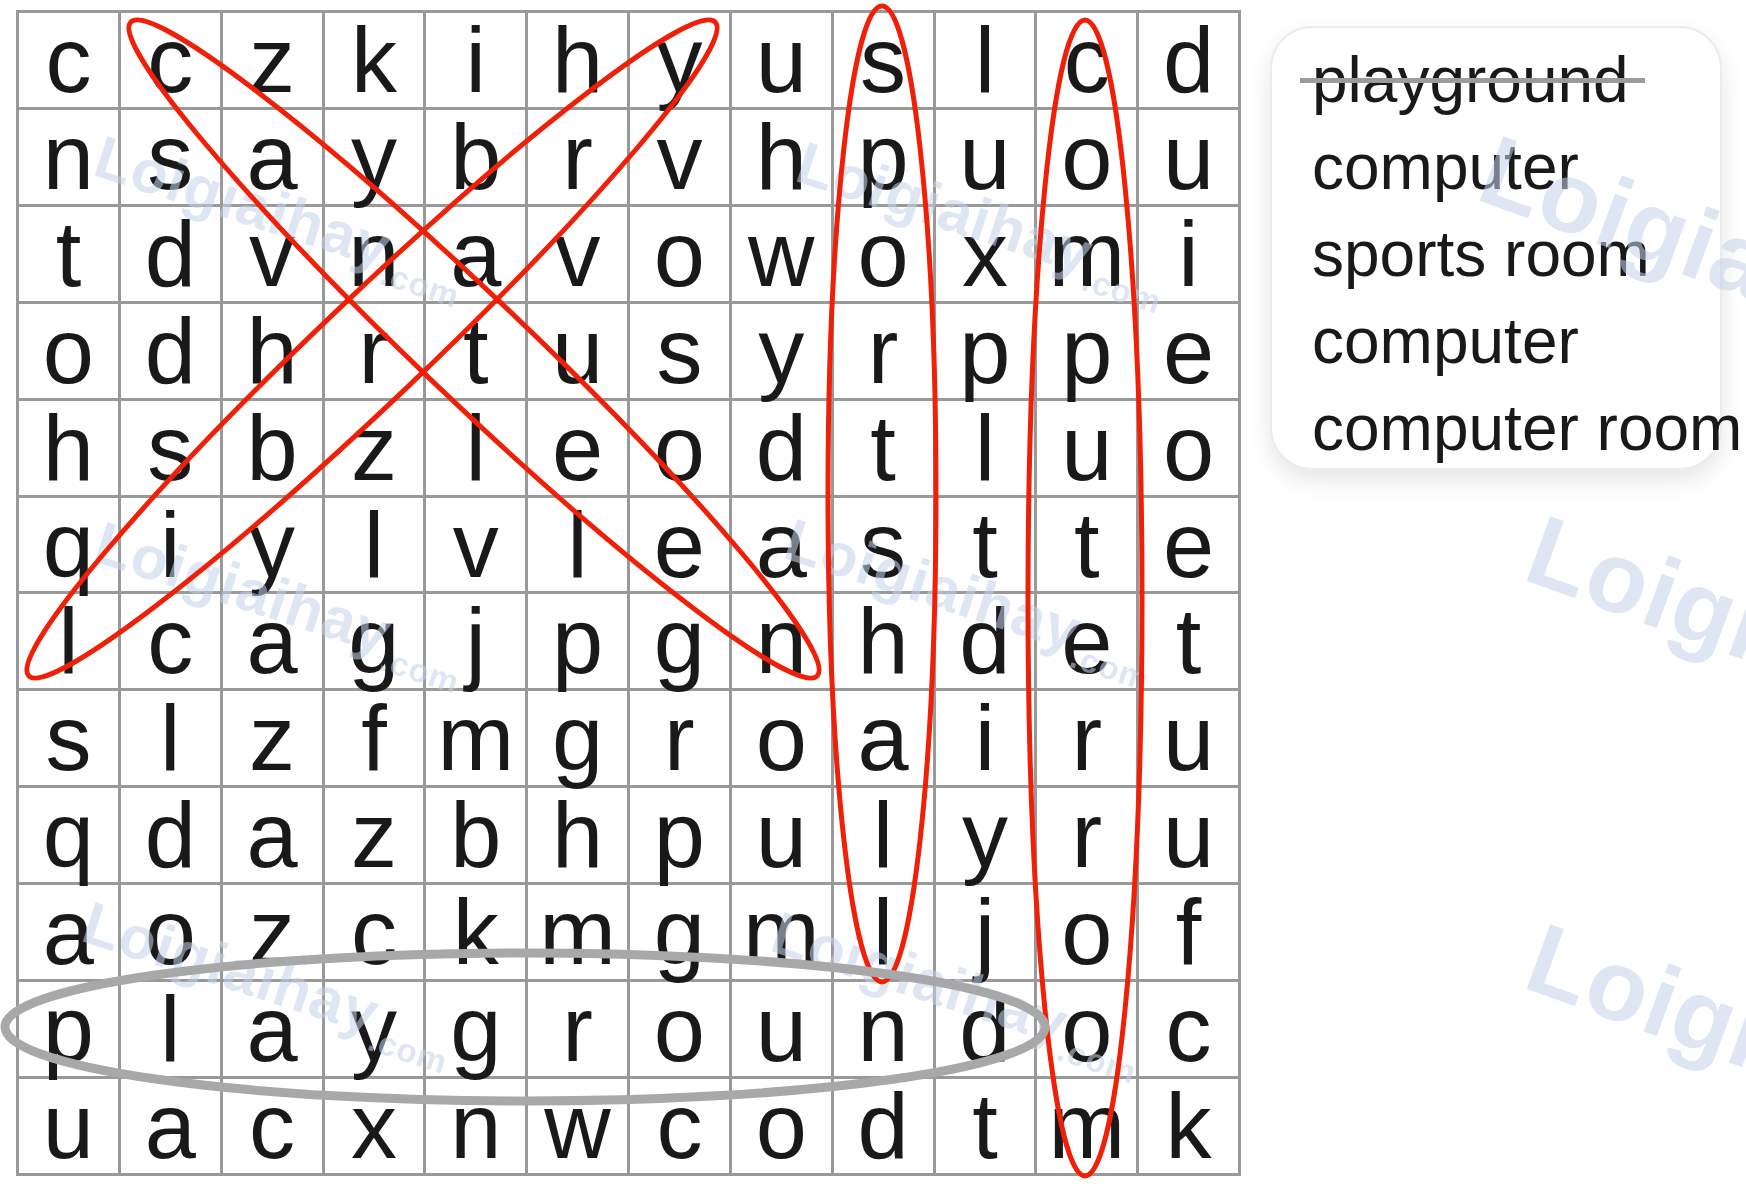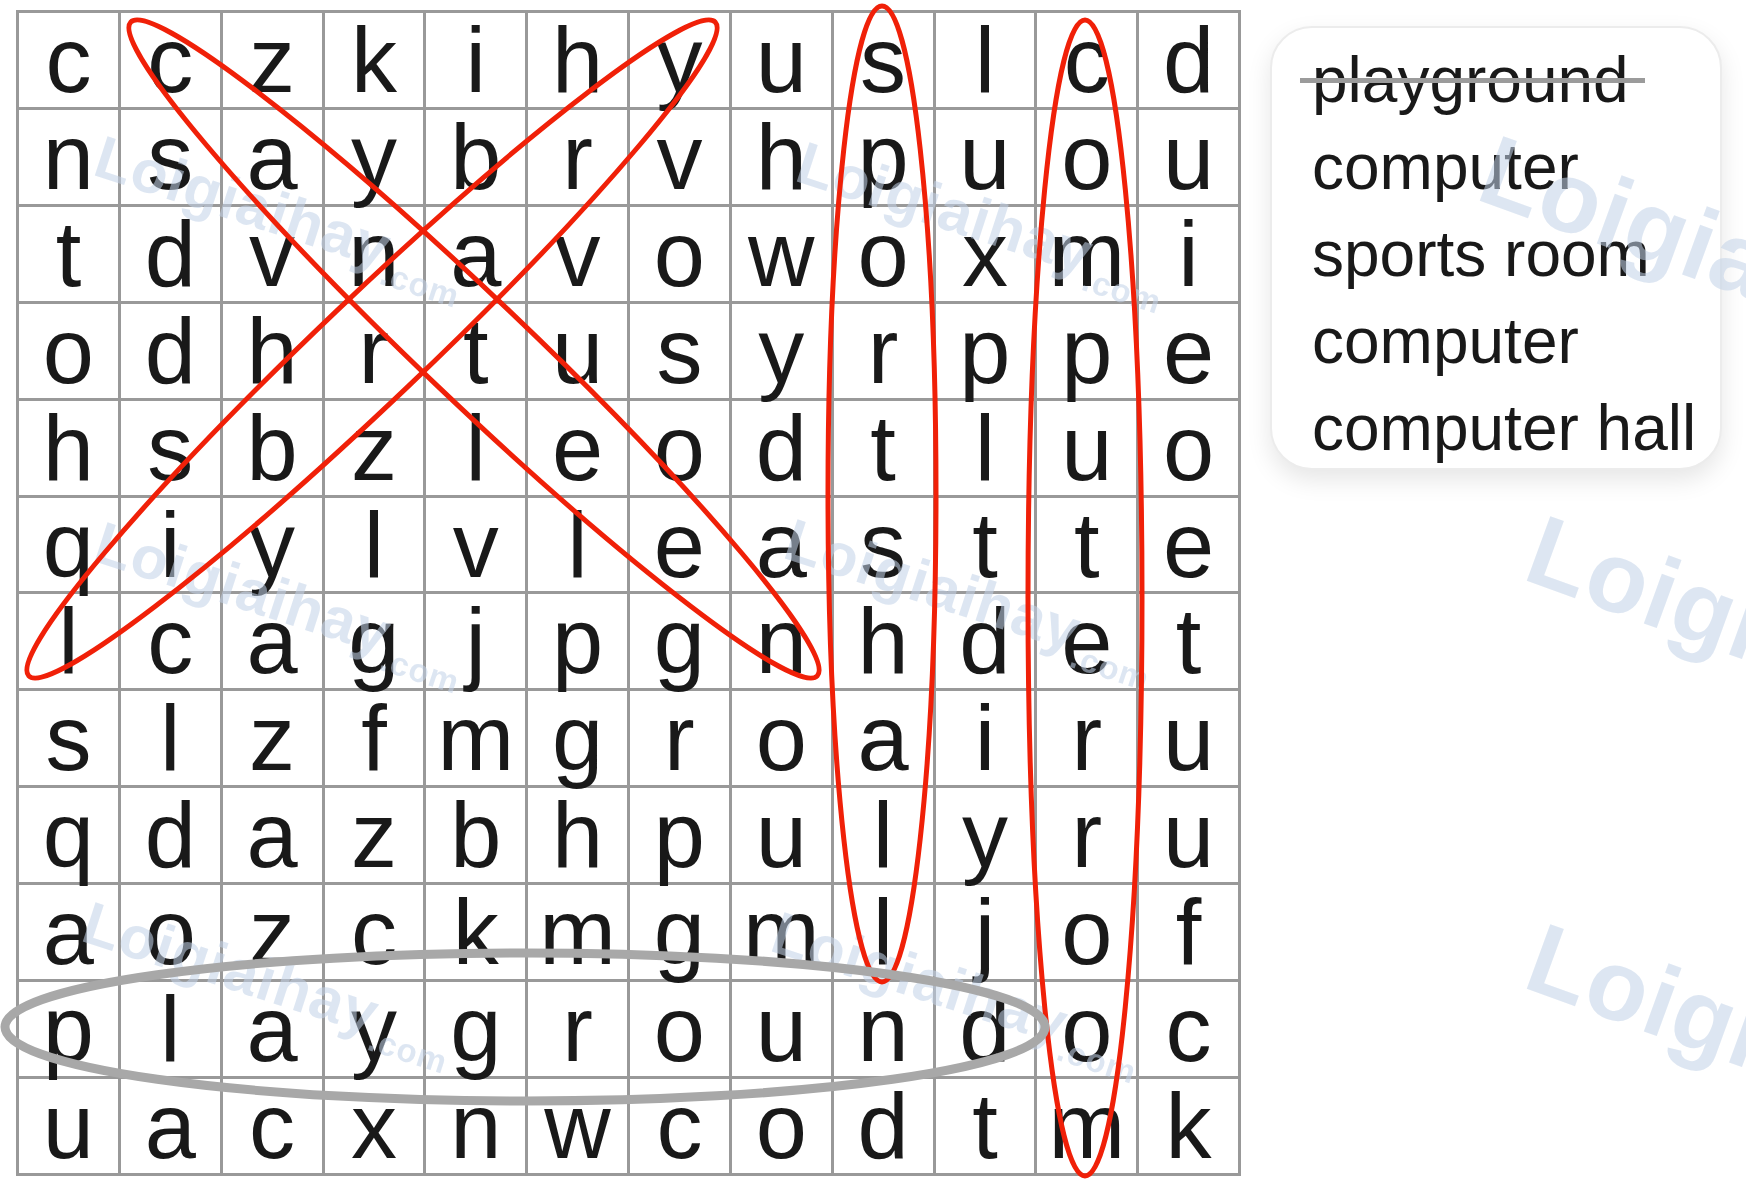--- a/index.html
+++ b/index.html
@@ -235,21 +235,21 @@
       <div class="word-item">
         <span class="label">computer</span>
       </div>
       <div class="word-item">
         <span class="label">sports room</span>
       </div>
       <div class="word-item">
         <span class="label">computer</span>
       </div>
       <div class="word-item">
-        <span class="label">computer hall</span>
+        <span class="label">computer room</span>
       </div>
     </div>
 
   <div class="wm wm-small" style="left:108px;top:122px;"><span>Loigiaihay</span><span class="dotcom">.com</span></div>
   <div class="wm wm-small" style="left:810px;top:128px;"><span>Loigiaihay</span><span class="dotcom">.com</span></div>
   <div class="wm wm-small" style="left:108px;top:508px;"><span>Loigiaihay</span><span class="dotcom">.com</span></div>
   <div class="wm wm-small" style="left:798px;top:505px;"><span>Loigiaihay</span><span class="dotcom">.com</span></div>
   <div class="wm wm-small" style="left:96px;top:888px;"><span>Loigiaihay</span><span class="dotcom">.com</span></div>
   <div class="wm wm-small" style="left:785px;top:898px;"><span>Loigiaihay</span><span class="dotcom">.com</span></div>
   <div class="wm wm-large" style="left:1505px;top:112px;"><span>Loigiaihay</span></div>

